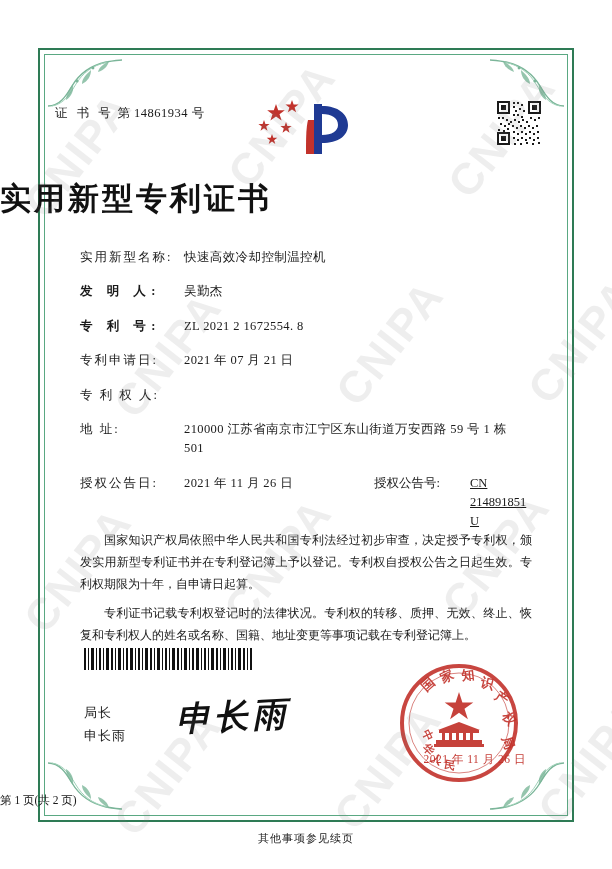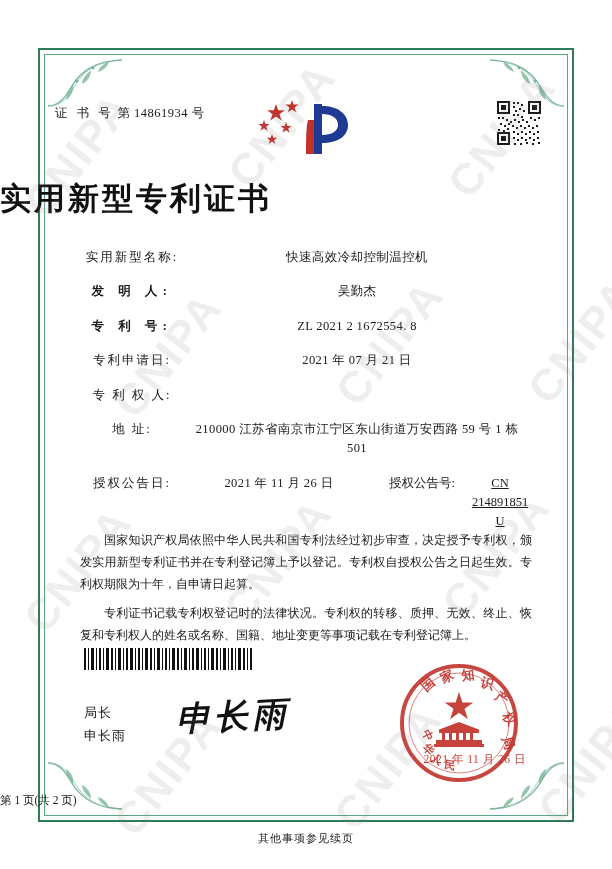--- a/index.html
+++ b/index.html
@@ -113,21 +113,20 @@
     left: 80px;
     top: 248px;
     width: 450px;
     font-size: 12.5px;
     line-height: 1.55;
   }
   .field-row {
     display: flex;
     align-items: flex-start;
     margin-bottom: 15px;
-    text-align: center;
   }
   .field-label {
     width: 104px;
     flex: 0 0 104px;
     white-space: nowrap;
   }
   .field-label.sp5 { letter-spacing: 5.5px; font-weight: bold; }
   .field-label.sp2 { letter-spacing: 2px; }
   .field-value {
     flex: 1;

